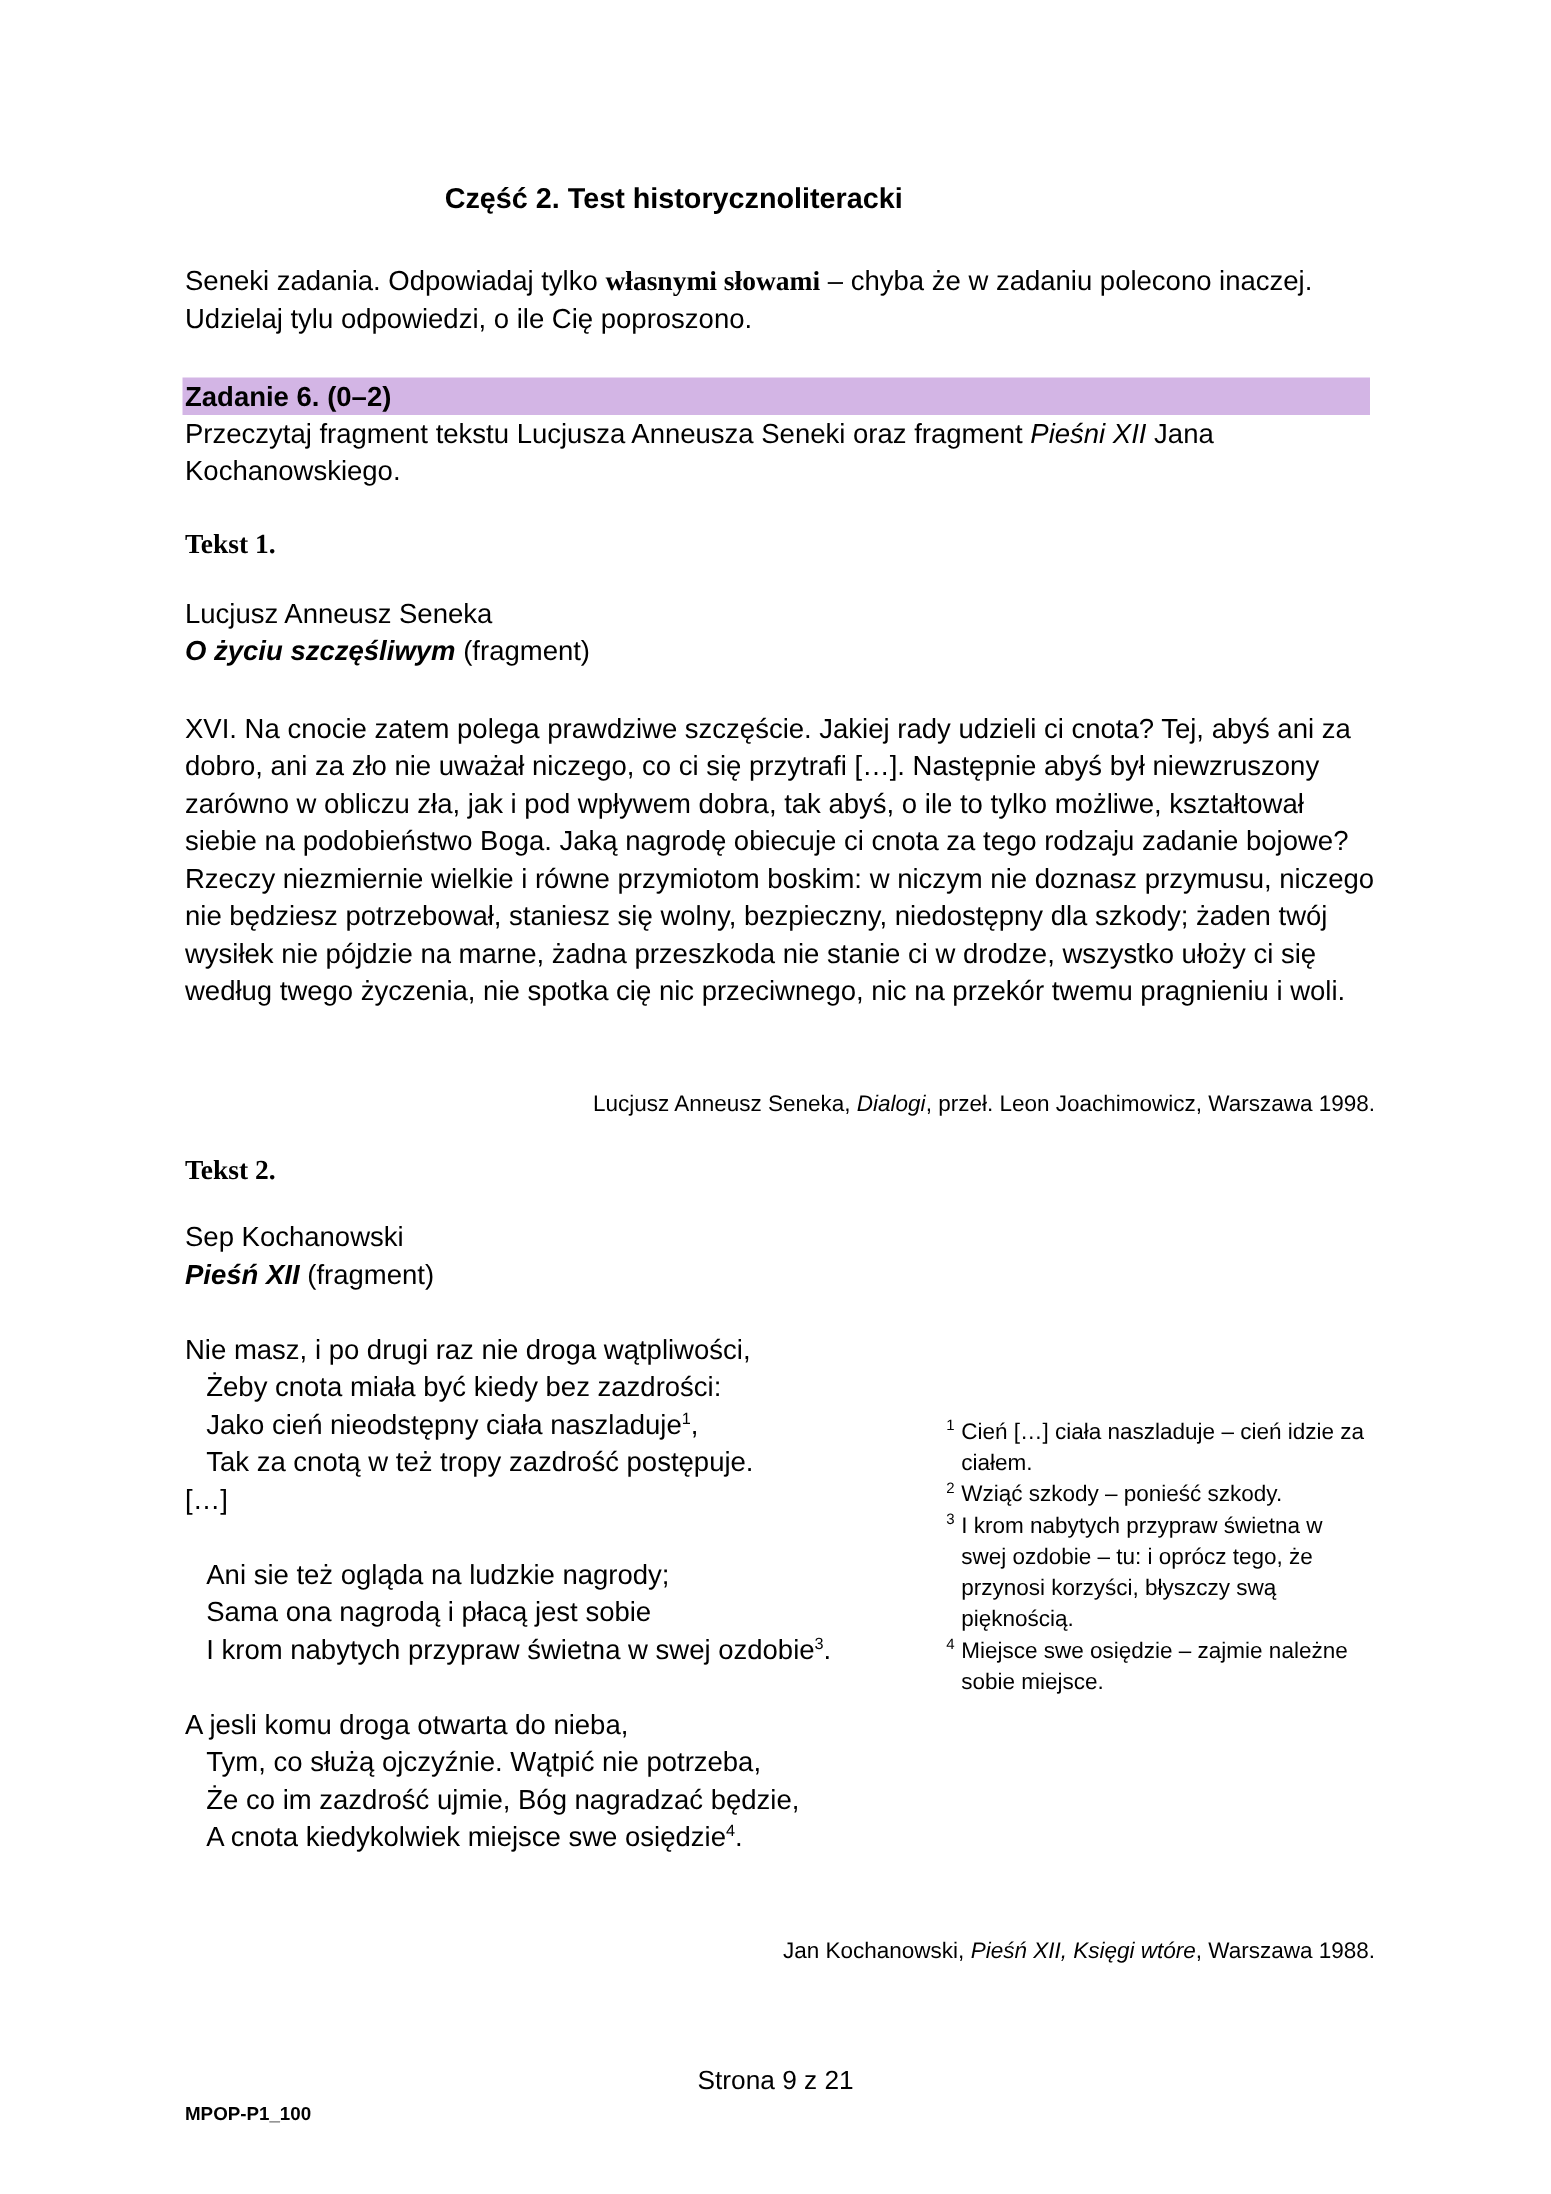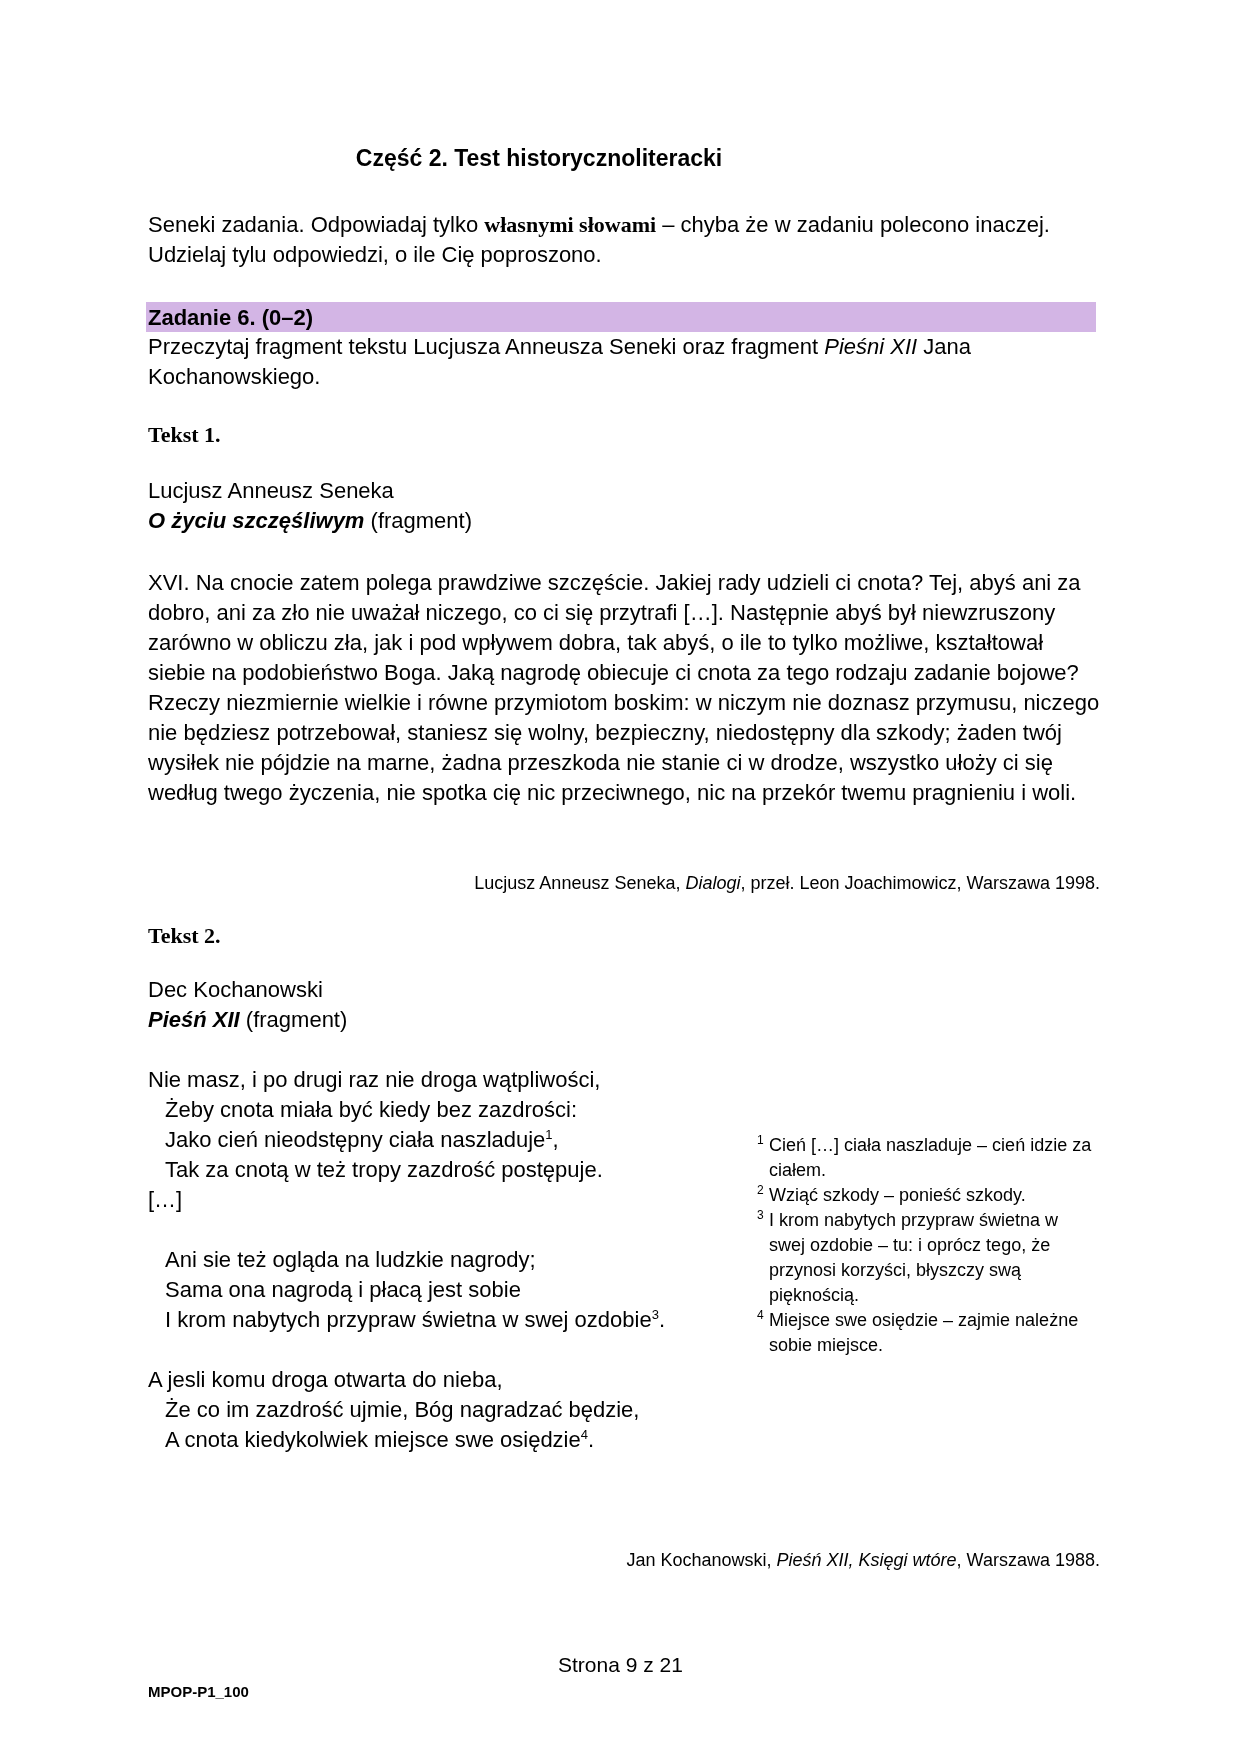--- a/index.html
+++ b/index.html
@@ -37,38 +37,39 @@
 <div class="abs task-title">Zadanie 6. (0–2)</div>
 <div class="abs task-instr body-text"><span>Przeczytaj fragment tekstu Lucjusza Anneusza Seneki oraz fragment </span><span class="it">Pieśni XII</span><span> Jana Kochanowskiego.</span></div>
 
 <div class="abs body-text bold" style="left:148px; top:420px;">Tekst 1.</div>
 <div class="abs body-text" style="left:148px; top:476px;">Lucjusz Anneusz Seneka</div>
 <div class="abs body-text" style="left:148px; top:506px;"><span class="bi">O życiu szczęśliwym</span><span> (fragment)</span></div>
 <div class="abs body-text" style="left:148px; top:568px; width:958px;">XVI. Na cnocie zatem polega prawdziwe szczęście. Jakiej rady udzieli ci cnota? Tej, abyś ani za dobro, ani za zło nie uważał niczego, co ci się przytrafi […]. Następnie abyś był niewzruszony zarówno w obliczu zła, jak i pod wpływem dobra, tak abyś, o ile to tylko możliwe, kształtował siebie na podobieństwo Boga. Jaką nagrodę obiecuje ci cnota za tego rodzaju zadanie bojowe? Rzeczy niezmiernie wielkie i równe przymiotom boskim: w niczym nie doznasz przymusu, niczego nie będziesz potrzebował, staniesz się wolny, bezpieczny, niedostępny dla szkody; żaden twój wysiłek nie pójdzie na marne, żadna przeszkoda nie stanie ci w drodze, wszystko ułoży ci się według twego życzenia, nie spotka cię nic przeciwnego, nic na przekór twemu pragnieniu i woli.</div>
 <div class="abs source" style="left:148px; top:871px; width:952px;"><span>Lucjusz Anneusz Seneka, </span><span class="it">Dialogi</span><span>, przeł. Leon Joachimowicz, Warszawa 1998.</span></div>
 
 <div class="abs body-text bold" style="left:148px; top:921px;">Tekst 2.</div>
-<div class="abs body-text" style="left:148px; top:975px;">Dec Kochanowski</div>
+<div class="abs body-text" style="left:148px; top:975px;">Sep Kochanowski</div>
 <div class="abs body-text" style="left:148px; top:1005px;"><span class="bi">Pieśń XII</span><span> (fragment)</span></div>
 
 <div class="abs body-text" style="left:148px; top:1065px; width:580px;">
   <div class="stanza">
     <span class="poem-line"><span>Nie masz, i po drugi raz nie droga wątpliwości,</span></span>
     <span class="poem-line indent"><span>Żeby cnota miała być kiedy bez zazdrości:</span></span>
     <span class="poem-line indent"><span>Jako cień nieodstępny ciała naszladuje</span><sup>1</sup><span>,</span></span>
     <span class="poem-line indent"><span>Tak za cnotą w też tropy zazdrość postępuje.</span></span>
     <span class="poem-line">[…]</span>
   </div>
   <div class="stanza">
     <span class="poem-line indent"><span>Ani sie też ogląda na ludzkie nagrody;</span></span>
     <span class="poem-line indent"><span>Sama ona nagrodą i płacą jest sobie</span></span>
     <span class="poem-line indent"><span>I krom nabytych przypraw świetna w swej ozdobie</span><sup>3</sup><span>.</span></span>
   </div>
   <div class="stanza">
     <span class="poem-line"><span>A jesli komu droga otwarta do nieba,</span></span>
+    <span class="poem-line indent"><span>Tym, co służą ojczyźnie. Wątpić nie potrzeba,</span></span>
     <span class="poem-line indent"><span>Że co im zazdrość ujmie, Bóg nagradzać będzie,</span></span>
     <span class="poem-line indent"><span>A cnota kiedykolwiek miejsce swe osiędzie</span><sup>4</sup><span>.</span></span>
   </div>
 </div>
 
 <div class="abs footnotes">
   <div class="fn"><span class="num">1</span><span>Cień […] ciała naszladuje – cień idzie za ciałem.</span></div>
   <div class="fn"><span class="num">2</span><span>Wziąć szkody – ponieść szkody.</span></div>
   <div class="fn"><span class="num">3</span><span>I krom nabytych przypraw świetna w swej ozdobie – tu: i oprócz tego, że przynosi korzyści, błyszczy swą pięknością.</span></div>
   <div class="fn"><span class="num">4</span><span>Miejsce swe osiędzie – zajmie należne sobie miejsce.</span></div>

